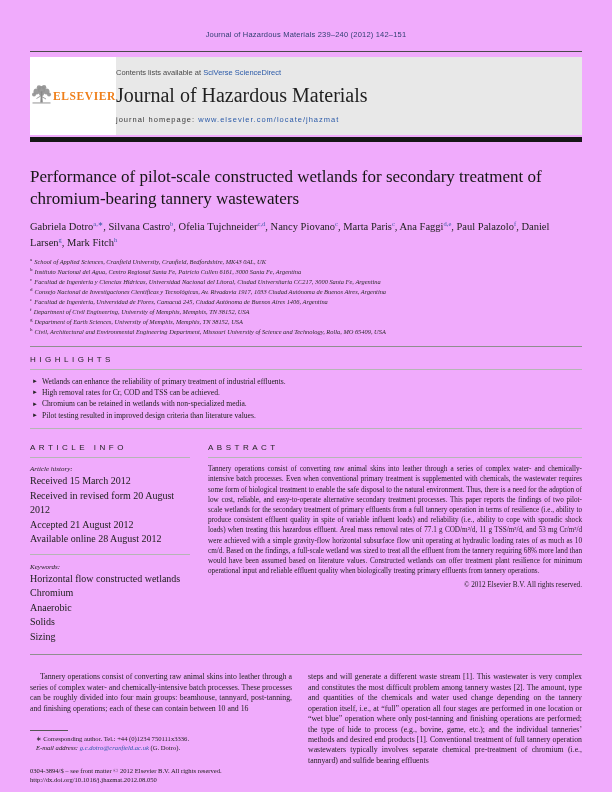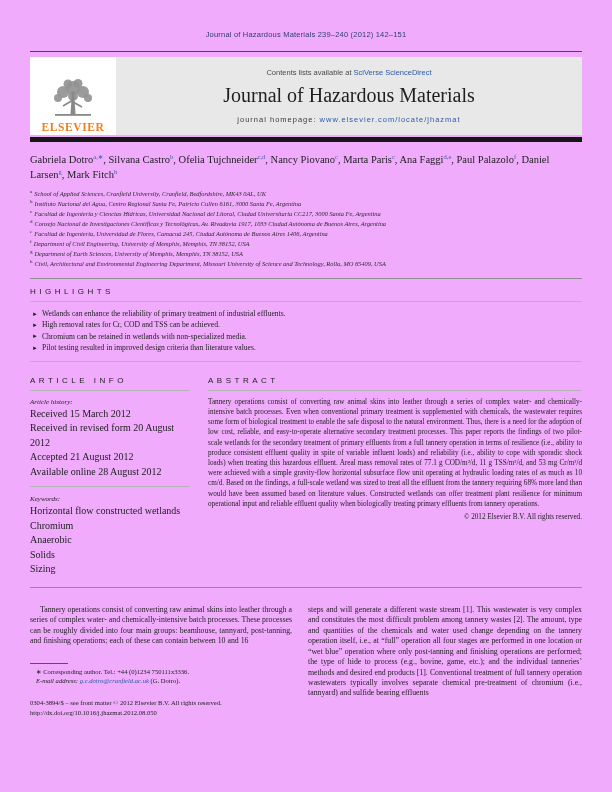--- a/index.html
+++ b/index.html
@@ -9,23 +9,23 @@
     font-family:"Liberation Serif", serif; color:#1c1c1c;
     padding:30px 30px 0 30px; position:relative; overflow:hidden;
   }
   
   .citation {
     text-align:center; font-family:"Liberation Sans", sans-serif;
     font-size:7.5px; color:#2e3e71; letter-spacing:0.2px;
   }
   .rule-dark { height:1px; background:#4a4a4a; margin-top:12px; }
   .header-band { display:flex; margin-top:5px; height:78px; }
-  .logo-col { width:86px; display:flex; flex-direction:column; align-items:center; justify-content:flex-end; padding-bottom:2px; background:#fff; }
+  .logo-col { width:86px; display:flex; flex-direction:row; align-items:center; justify-content:flex-end; padding-bottom:2px; background:#fff; }
   .wordmark { font-family:"Liberation Serif", serif; font-weight:bold; color:#ef7f1a; font-size:11.5px; letter-spacing:0.6px; margin-top:1px; }
-  .gray-box { flex:1; background:#e8e8e8; display:flex; flex-direction:column; align-items:center; justify-content:center; padding:4px 0; }
+  .gray-box { flex:1; background:#e8e8e8; display:flex; flex-direction:column; justify-content:center; padding:4px 0; }
   .contents-line { font-family:"Liberation Sans", sans-serif; font-size:7.5px; color:#4a4a4a; }
   .contents-line a { color:#2b5aa8; text-decoration:none; }
   .journal-title { font-family:"Liberation Serif", serif; font-size:20px; color:#1f1f1f; margin:7px 0 8px 0; }
   .homepage-line { font-family:"Liberation Sans", sans-serif; font-size:7.5px; letter-spacing:1px; color:#3a3a3a; }
   .homepage-line a { color:#2b5aa8; text-decoration:none; }
   .cover-col { width:86px; display:flex; align-items:flex-start; justify-content:flex-end; }
   .cover {
     width:70px; height:76px; position:relative; border:1px solid #b9a7a0;
     background:
       radial-gradient(circle at 30% 85%, rgba(235,150,70,0.85) 0 8%, rgba(235,150,70,0) 26%),
@@ -119,20 +119,21 @@
       <div class="journal-title">Journal of Hazardous Materials</div>
       <div class="homepage-line">
         <span>journal homepage: </span><a href="#">www.elsevier.com/locate/jhazmat</a>
       </div>
     </div>
 
   </div>
 
   <div class="black-bar"></div>
 
+  <h1 class="title">Performance of pilot-scale constructed wetlands for secondary treatment of chromium-bearing tannery wastewaters</h1>
 
   <p class="authors">
     <span><span>Gabriela Dotro</span><sup>a,∗</sup><span>, </span></span><span><span>Silvana Castro</span><sup>b</sup><span>, </span></span><span><span>Ofelia Tujchneider</span><sup>c,d</sup><span>, </span></span><span><span>Nancy Piovano</span><sup>c</sup><span>, </span></span><span><span>Marta Paris</span><sup>c</sup><span>, </span></span><span><span>Ana Faggi</span><sup>d,e</sup><span>, </span></span><span><span>Paul Palazolo</span><sup>f</sup><span>, </span></span><span><span>Daniel Larsen</span><sup>g</sup><span>, </span></span><span><span>Mark Fitch</span><sup>h</sup><span></span></span>
   </p>
 
   <div class="affils">
     <div class="affil"><sup>a</sup><span>School of Applied Sciences, Cranfield University, Cranfield, Bedfordshire, MK43 0AL, UK</span></div>
     <div class="affil"><sup>b</sup><span>Instituto Nacional del Agua, Centro Regional Santa Fe, Patricio Cullen 6161, 3000 Santa Fe, Argentina</span></div>
     <div class="affil"><sup>c</sup><span>Facultad de Ingeniería y Ciencias Hídricas, Universidad Nacional del Litoral, Ciudad Universitaria CC217, 3000 Santa Fe, Argentina</span></div>
     <div class="affil"><sup>d</sup><span>Consejo Nacional de Investigaciones Científicas y Tecnológicas, Av. Rivadavia 1917, 1033 Ciudad Autónoma de Buenos Aires, Argentina</span></div>

